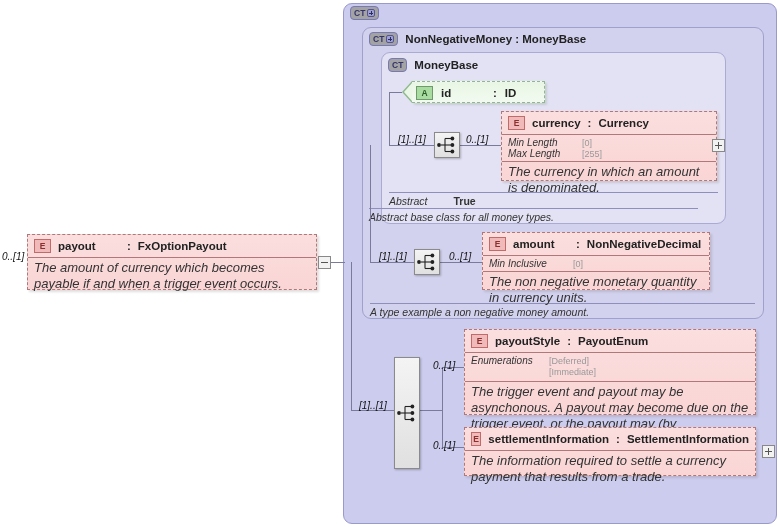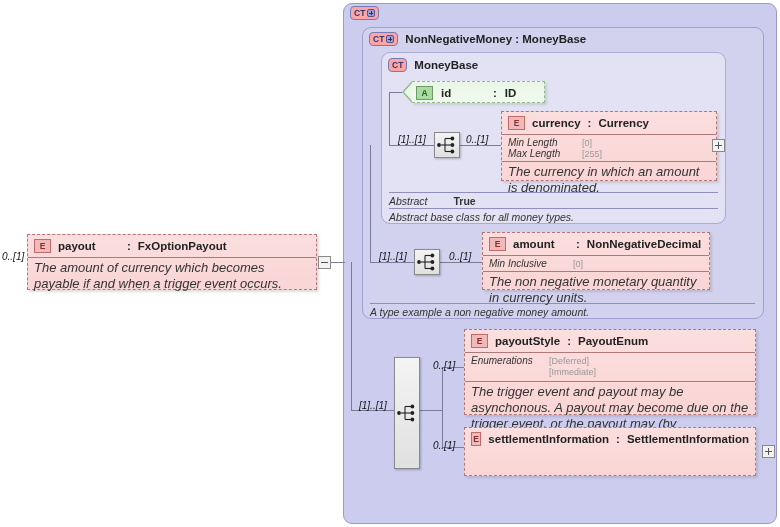--- a/index.html
+++ b/index.html
@@ -36,21 +36,21 @@
     color:#222;
   }
   .ct-badge {
     display:inline-flex;
     align-items:center;
     justify-content:center;
     height:14px;
     padding:0 3px;
     border:1px solid #7878b4;
     border-radius:4px;
-    background:#fca5a5;
+    background:#a3a3a3;
     font-size:8.5px;
     font-weight:bold;
     letter-spacing:0px;
     color:#33336b;
     line-height:1;
   }
   .ct-badge .plus {
     display:inline-block;
     width:8px; height:8px;
     margin-left:2px;
@@ -225,21 +225,21 @@
     <span class="ct-badge">
       <span>CT</span>
     </span>
     <span>MoneyBase</span>
   </div>
 
   <div class="prop-row" style="left:389px; top:192px; width:329px;">
     <span class="pname">Abstract</span><span class="pval">True</span>
   </div>
 
-  <div class="ct-annot" style="left:389px; top:208px; width:329px;">Abstract base class for all money types.</div>
+  <div class="ct-annot" style="left:369px; top:208px; width:329px;">Abstract base class for all money types.</div>
 
   <div class="ln-h" style="left:330px; top:262px; width:15px;"></div>
 
   <div class="ln-v" style="left:351px; top:262px; height:148px;"></div>
   <div class="ln-h" style="left:351px; top:410px; width:44px;"></div>
 
   <div class="ln-v" style="left:370px; top:145px; height:117px;"></div>
   <div class="ln-h" style="left:370px; top:262px; width:46px;"></div>
 
   <div class="ln-v" style="left:389px; top:92px; height:53px;"></div>
@@ -380,17 +380,18 @@
   </div>
   <div class="card" style="left:433px; top:360px;">0..[1]</div>
 
   <div class="el-box" style="left:464px; top:427px; width:292px; height:49px;">
     <div class="el-title">
       <span class="el-badge">E</span>
       <span>settlementInformation</span>
       <span>:</span>
       <span>SettlementInformation</span>
     </div>
+    <div class="el-desc">The information required to settle a currency payment that results from a trade.</div>
   </div>
   <div class="card" style="left:433px; top:440px;">0..[1]</div>
   <div class="exp plus" style="left:762px; top:445px;"></div>
 
 </div>
 
 </body></html>

